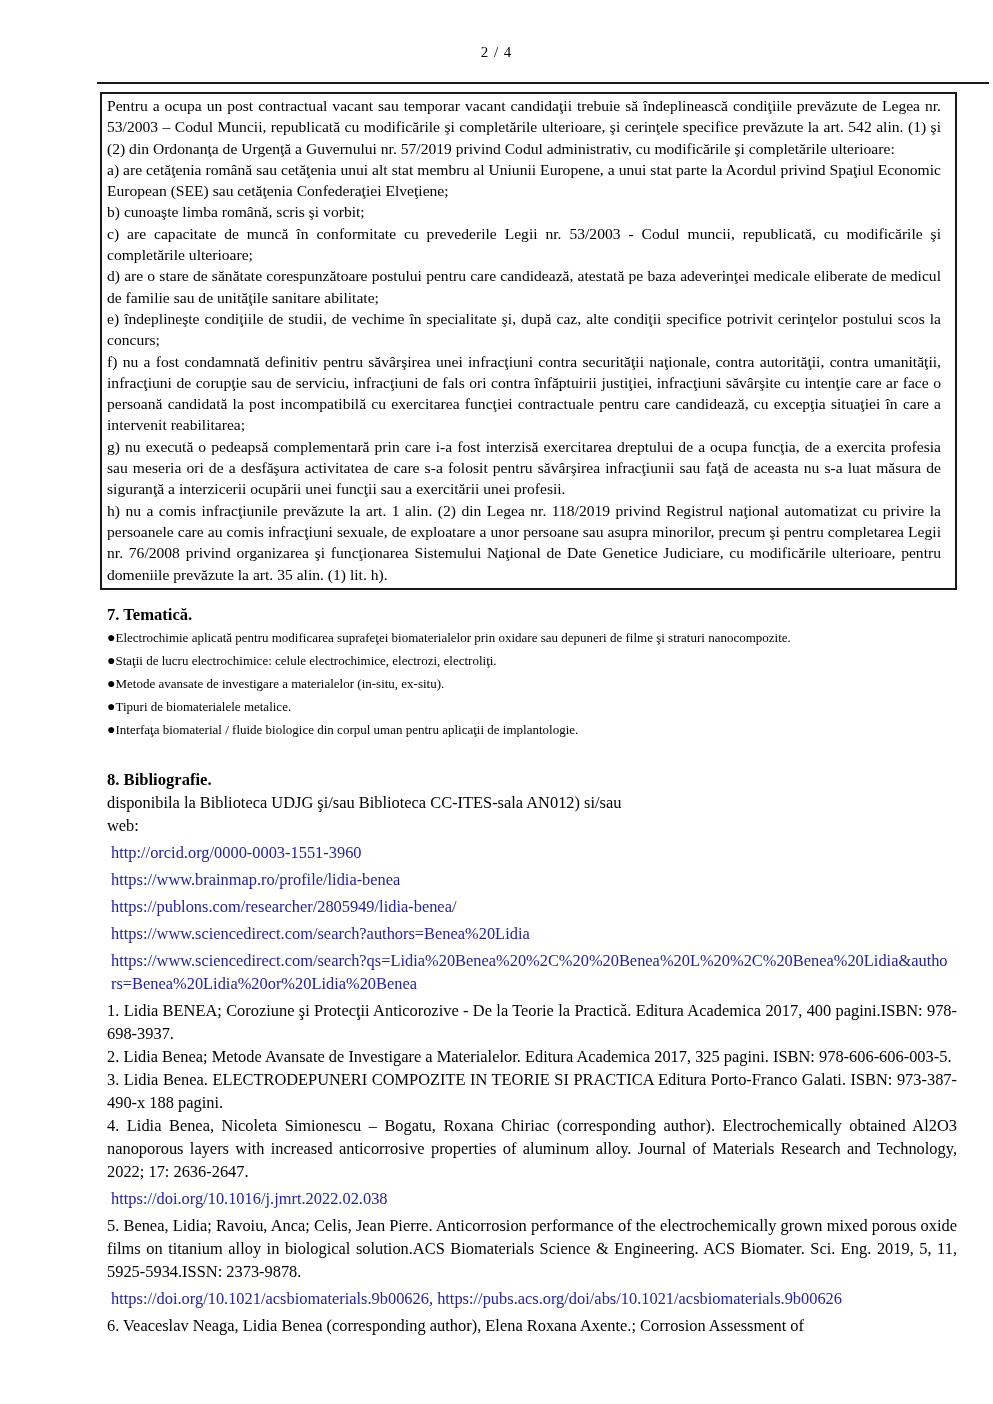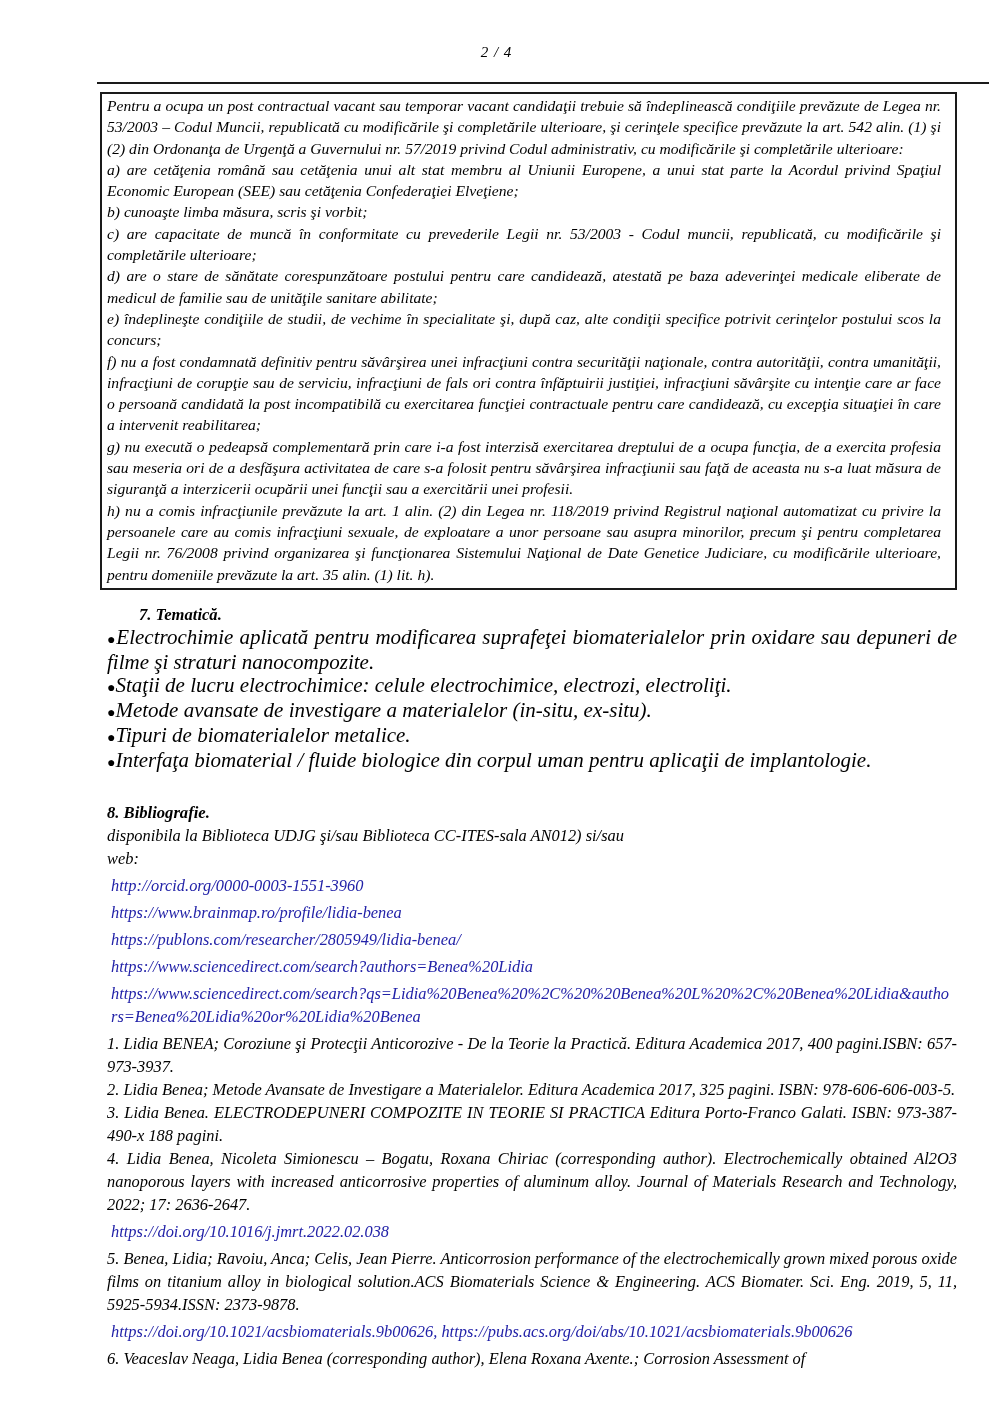--- a/index.html
+++ b/index.html
@@ -12,21 +12,20 @@
     background:#ffffff;
     color:var(--text-color);
     font-family:"Liberation Serif","DejaVu Serif",serif;
     overflow:hidden;
   }
   .page{
     position:relative;
     width:993px;height:1331px;
     box-sizing:border-box;
     padding-top:42px;
-    font-style:italic;
   }
   .page-number{
     text-align:center;
     font-size:15px;
     line-height:20px;
     margin:0 0 20px 0;
     letter-spacing:1px;
   }
   .top-rule{
     height:0;
@@ -53,25 +52,25 @@
     font-size:16.4px;
     line-height:23px;
     text-align:justify;
   }
   .section-title{
     font-weight:bold;
     font-size:16.6px;
     line-height:23px;
     margin:0;
   }
-  .title-7{margin-top:13px;margin-left:32px;}
+  .title-7{margin-top:13px;}
   .title-8{margin-top:27px;}
   .bullet{
     margin:0;
-    font-size:21px;
+    font-size:13px;
     line-height:23px;
     text-align:justify;
   }
   .bullet::before{
     content:"\25CF";
     font-size:14px;
   }
   .link{
     color:var(--link-color);
     cursor:pointer;
@@ -94,50 +93,50 @@
 
   <p class="page-number">2 / 4</p>
 
   <div class="top-rule"></div>
 
   <div class="content">
 
     <div class="legal-box">
       <p>Pentru a ocupa un post contractual vacant sau temporar vacant candidaţii trebuie să îndeplinească condiţiile prevăzute de Legea nr. 53/2003 – Codul Muncii, republicată cu modificările şi completările ulterioare, şi cerinţele specifice prevăzute la art. 542 alin. (1) şi (2) din Ordonanţa de Urgenţă a Guvernului nr. 57/2019 privind Codul administrativ, cu modificările şi completările ulterioare:</p>
       <p>a) are cetăţenia română sau cetăţenia unui alt stat membru al Uniunii Europene, a unui stat parte la Acordul privind Spaţiul Economic European (SEE) sau cetăţenia Confederaţiei Elveţiene;</p>
-      <p>b) cunoaşte limba măsura, scris şi vorbit;</p>
+      <p>b) cunoaşte limba română, scris şi vorbit;</p>
       <p>c) are capacitate de muncă în conformitate cu prevederile Legii nr. 53/2003 - Codul muncii, republicată, cu modificările şi completările ulterioare;</p>
       <p>d) are o stare de sănătate corespunzătoare postului pentru care candidează, atestată pe baza adeverinţei medicale eliberate de medicul de familie sau de unităţile sanitare abilitate;</p>
       <p>e) îndeplineşte condiţiile de studii, de vechime în specialitate şi, după caz, alte condiţii specifice potrivit cerinţelor postului scos la concurs;</p>
       <p>f) nu a fost condamnată definitiv pentru săvârşirea unei infracţiuni contra securităţii naţionale, contra autorităţii, contra umanităţii, infracţiuni de corupţie sau de serviciu, infracţiuni de fals ori contra înfăptuirii justiţiei, infracţiuni săvârşite cu intenţie care ar face o persoană candidată la post incompatibilă cu exercitarea funcţiei contractuale pentru care candidează, cu excepţia situaţiei în care a intervenit reabilitarea;</p>
       <p>g) nu execută o pedeapsă complementară prin care i-a fost interzisă exercitarea dreptului de a ocupa funcţia, de a exercita profesia sau meseria ori de a desfăşura activitatea de care s-a folosit pentru săvârşirea infracţiunii sau faţă de aceasta nu s-a luat măsura de siguranţă a interzicerii ocupării unei funcţii sau a exercitării unei profesii.</p>
       <p>h) nu a comis infracţiunile prevăzute la art. 1 alin. (2) din Legea nr. 118/2019 privind Registrul naţional automatizat cu privire la persoanele care au comis infracţiuni sexuale, de exploatare a unor persoane sau asupra minorilor, precum şi pentru completarea Legii nr. 76/2008 privind organizarea şi funcţionarea Sistemului Naţional de Date Genetice Judiciare, cu modificările ulterioare, pentru domeniile prevăzute la art. 35 alin. (1) lit. h).</p>
     </div>
 
     <p class="section-title title-7">7. Tematică.</p>
 
     <p class="bullet">Electrochimie aplicată pentru modificarea suprafeţei biomaterialelor prin oxidare sau depuneri de filme şi straturi nanocompozite.</p>
     <p class="bullet">Staţii de lucru electrochimice: celule electrochimice, electrozi, electroliţi.</p>
     <p class="bullet">Metode avansate de investigare a materialelor (in-situ, ex-situ).</p>
-    <p class="bullet">Tipuri de biomaterialelor metalice.</p>
+    <p class="bullet">Tipuri de biomaterialele metalice.</p>
     <p class="bullet">Interfaţa biomaterial / fluide biologice din corpul uman pentru aplicaţii de implantologie.</p>
 
     <p class="section-title title-8">8. Bibliografie.</p>
 
     <p class="just">disponibila la Biblioteca UDJG şi/sau Biblioteca CC-ITES-sala AN012) si/sau</p>
     <p class="just">web:</p>
 
     <p class="link-line"><span class="link">http://orcid.org/0000-0003-1551-3960</span></p>
     <p class="link-line"><span class="link">https://www.brainmap.ro/profile/lidia-benea</span></p>
     <p class="link-line"><span class="link">https://publons.com/researcher/2805949/lidia-benea/</span></p>
     <p class="link-line"><span class="link">https://www.sciencedirect.com/search?authors=Benea%20Lidia</span></p>
     <p class="link-line breakall"><span class="link">https://www.sciencedirect.com/search?qs=Lidia%20Benea%20%2C%20%20Benea%20L%20%2C%20Benea%20Lidia&amp;authors=Benea%20Lidia%20or%20Lidia%20Benea</span></p>
 
     <div class="ref">
-      <p class="just">1. Lidia BENEA; Coroziune şi Protecţii Anticorozive - De la Teorie la Practică. Editura Academica 2017, 400 pagini.ISBN: 657-973-3937.</p>
+      <p class="just">1. Lidia BENEA; Coroziune şi Protecţii Anticorozive - De la Teorie la Practică. Editura Academica 2017, 400 pagini.ISBN: 978-698-3937.</p>
     </div>
     <div class="ref">
       <p class="just">2. Lidia Benea; Metode Avansate de Investigare a Materialelor. Editura Academica 2017, 325 pagini. ISBN: 978-606-606-003-5.</p>
     </div>
     <div class="ref">
       <p class="just">3. Lidia Benea. ELECTRODEPUNERI COMPOZITE IN TEORIE SI PRACTICA  Editura Porto-Franco Galati. ISBN: 973-387-490-x 188 pagini.</p>
     </div>
     <div class="ref">
       <p class="just">4. Lidia Benea, Nicoleta Simionescu – Bogatu, Roxana Chiriac (corresponding author). Electrochemically obtained Al2O3 nanoporous layers with increased anticorrosive properties of aluminum alloy. Journal of Materials Research and Technology, 2022; 17: 2636-2647.</p>
       <p class="link-line"><span class="link">https://doi.org/10.1016/j.jmrt.2022.02.038</span></p>

